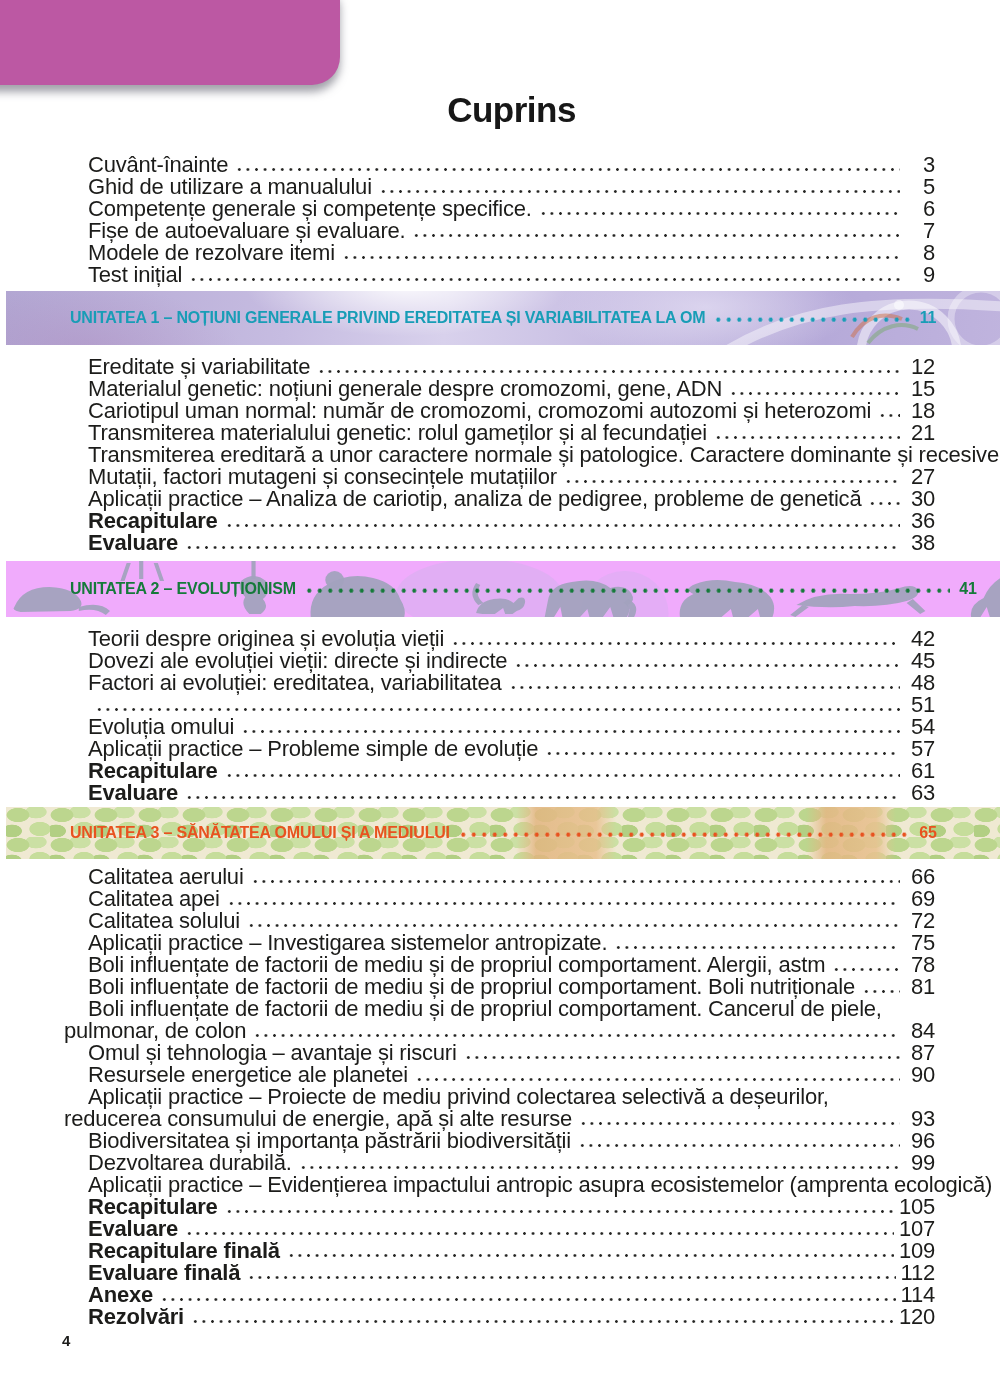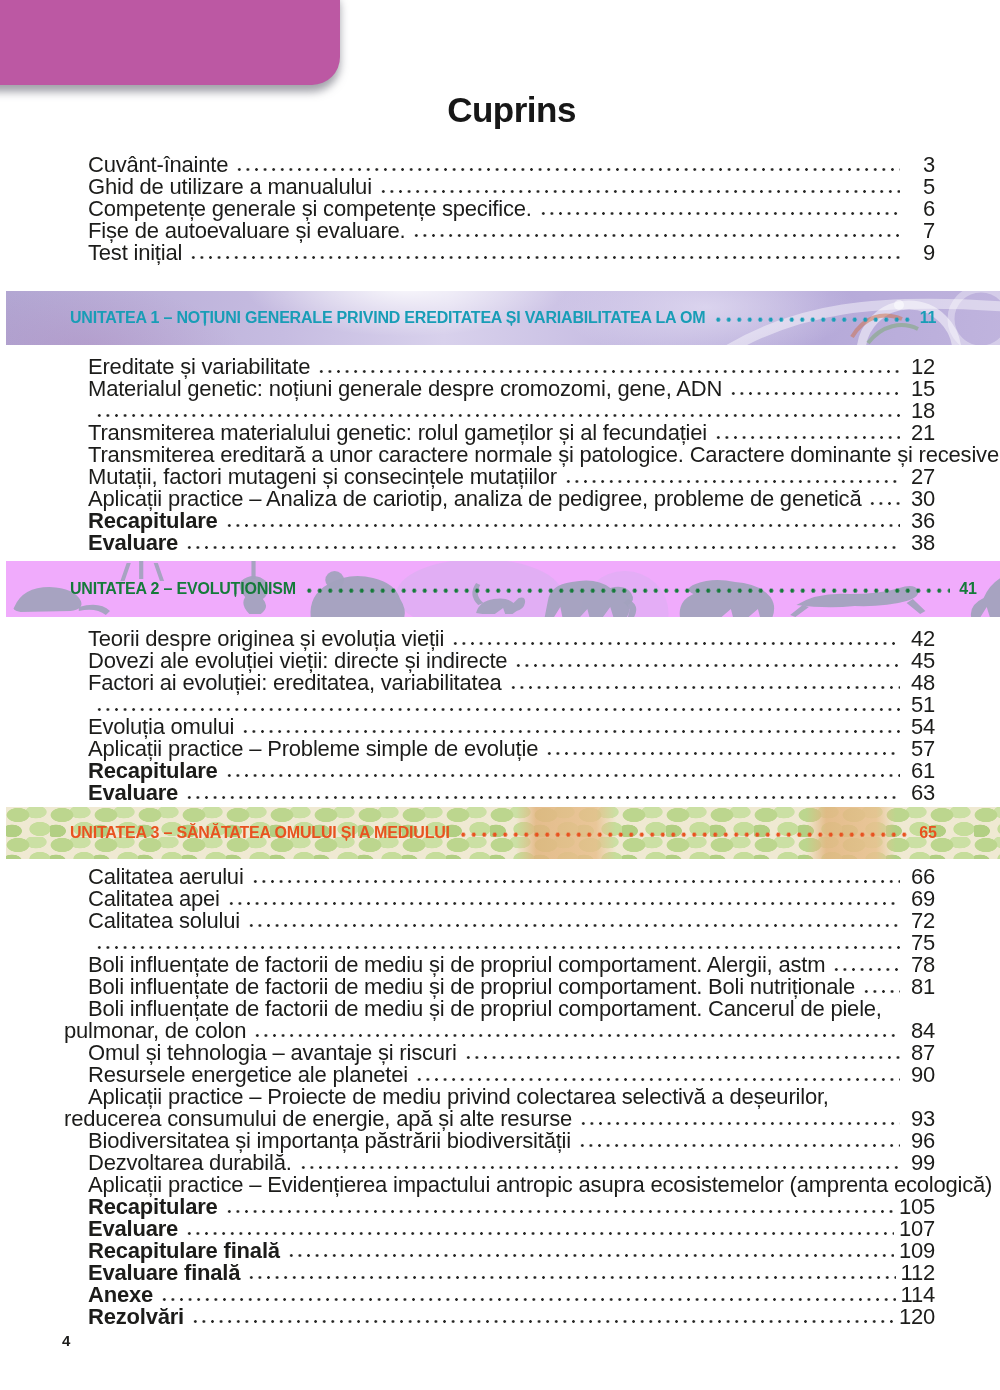--- a/index.html
+++ b/index.html
@@ -92,20 +92,25 @@
     <span class="lbl">Competențe generale și competențe specifice.</span>
     <span class="dots"></span>
     <span class="pg">6</span>
   </div>
     <div class="row">
     <span class="lbl">Fișe de autoevaluare și evaluare.</span>
     <span class="dots"></span>
     <span class="pg">7</span>
   </div>
     <div class="row">
+    <span class="lbl">Modele de rezolvare itemi</span>
+    <span class="dots"></span>
+    <span class="pg">8</span>
+  </div>
+    <div class="row">
     <span class="lbl">Test inițial</span>
     <span class="dots"></span>
     <span class="pg">9</span>
   </div>
   </div>
 
 <div class="unit-band unit1">
   <svg class="band-art" viewBox="0 0 1000 54" preserveAspectRatio="none">
     <path d="M720,60 C790,18 866,6 1005,16" fill="none" stroke="rgba(255,255,255,0.45)" stroke-width="10"></path>
     <circle cx="903" cy="62" r="48" fill="none" stroke="rgba(255,255,255,0.5)" stroke-width="9"></circle>
@@ -126,20 +131,21 @@
     <span class="lbl">Ereditate și variabilitate</span>
     <span class="dots"></span>
     <span class="pg">12</span>
   </div>
     <div class="row">
     <span class="lbl">Materialul genetic: noțiuni generale despre cromozomi, gene, ADN</span>
     <span class="dots"></span>
     <span class="pg">15</span>
   </div>
     <div class="row">
+    <span class="lbl">Cariotipul uman normal: număr de cromozomi, cromozomi autozomi și heterozomi</span>
     <span class="dots"></span>
     <span class="pg">18</span>
   </div>
     <div class="row">
     <span class="lbl">Transmiterea materialului genetic: rolul gameților și al fecundației</span>
     <span class="dots"></span>
     <span class="pg">21</span>
   </div>
     <div class="row">
     <span class="lbl">Transmiterea ereditară a unor caractere normale și patologice. Caractere dominante și recesive</span>
@@ -266,20 +272,21 @@
     <span class="lbl">Calitatea apei</span>
     <span class="dots"></span>
     <span class="pg">69</span>
   </div>
     <div class="row">
     <span class="lbl">Calitatea solului</span>
     <span class="dots"></span>
     <span class="pg">72</span>
   </div>
     <div class="row">
+    <span class="lbl">Aplicații practice – Investigarea sistemelor antropizate.</span>
     <span class="dots"></span>
     <span class="pg">75</span>
   </div>
     <div class="row">
     <span class="lbl">Boli influențate de factorii de mediu și de propriul comportament. Alergii, astm</span>
     <span class="dots"></span>
     <span class="pg">78</span>
   </div>
     <div class="row">
     <span class="lbl">Boli influențate de factorii de mediu și de propriul comportament. Boli nutriționale</span>

